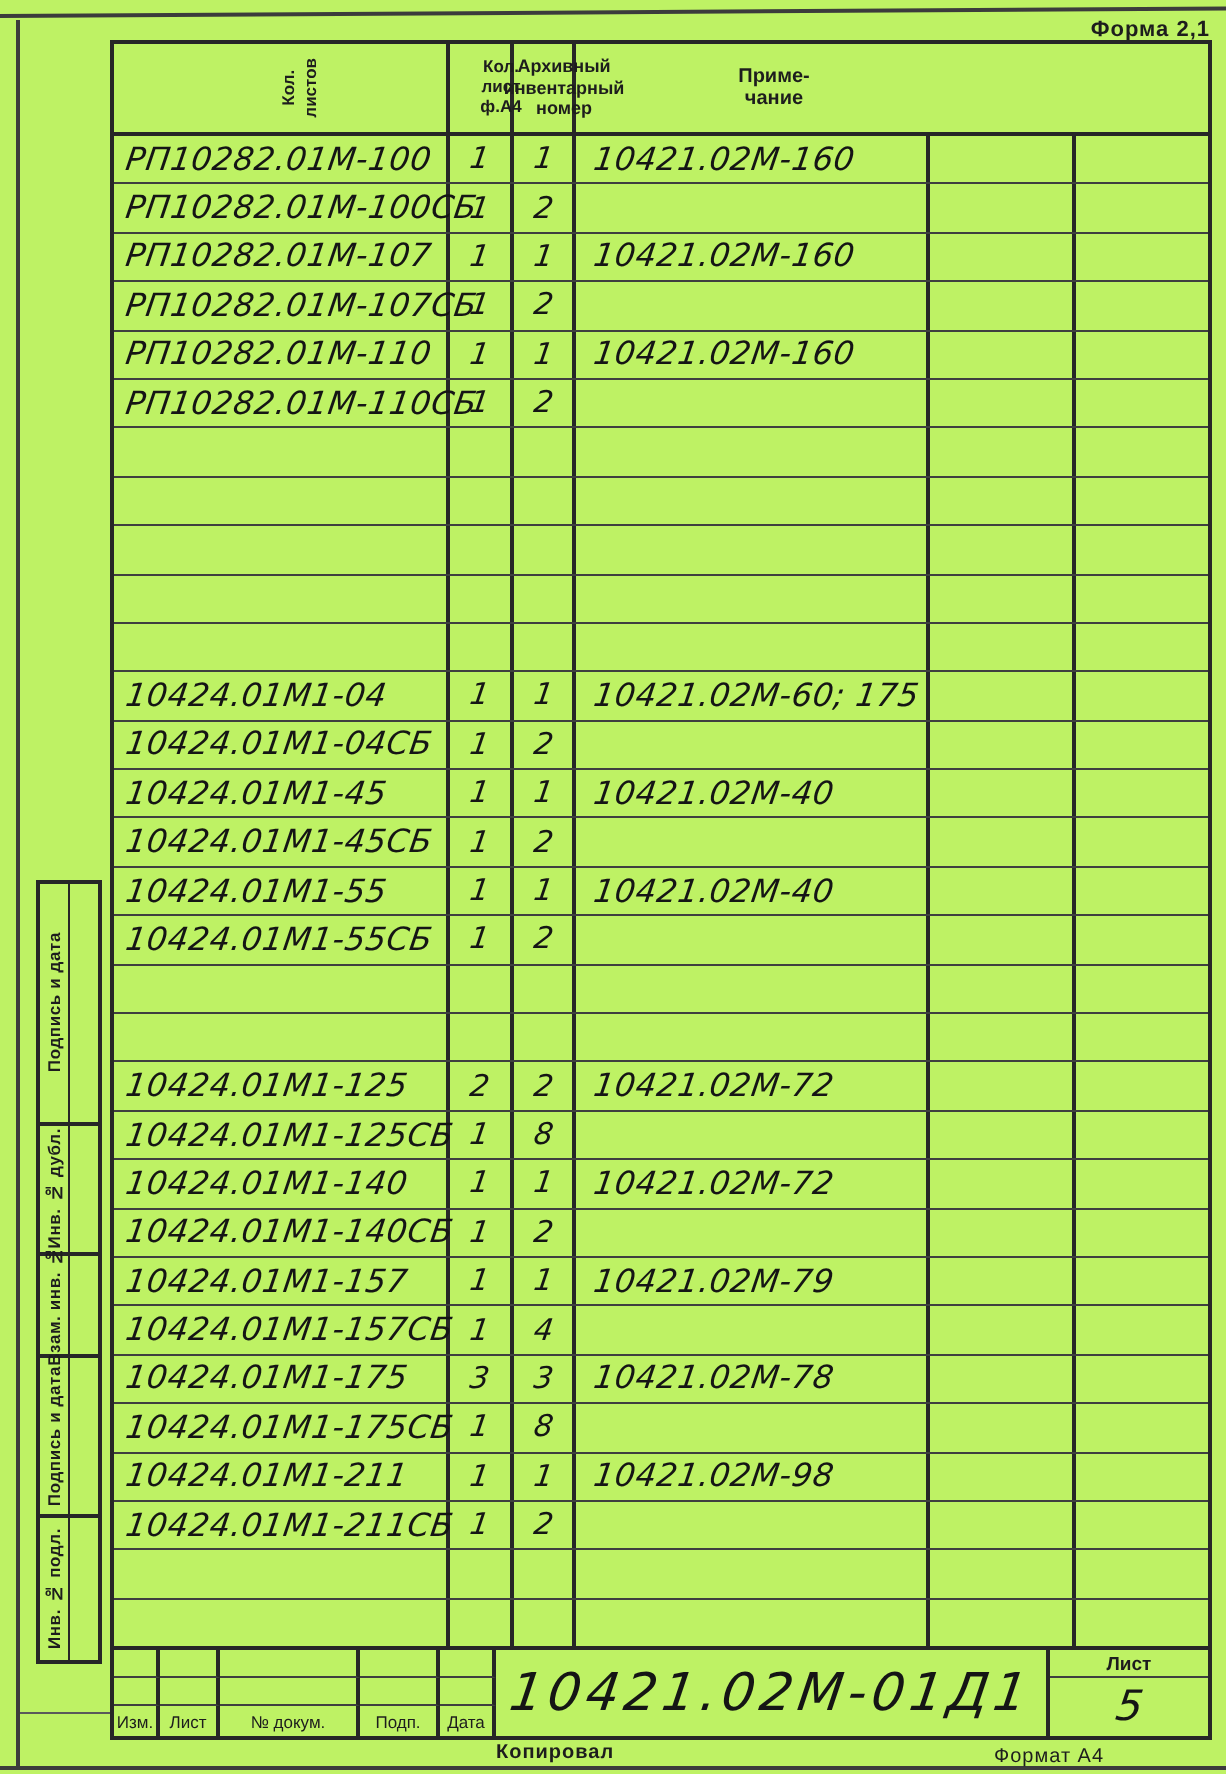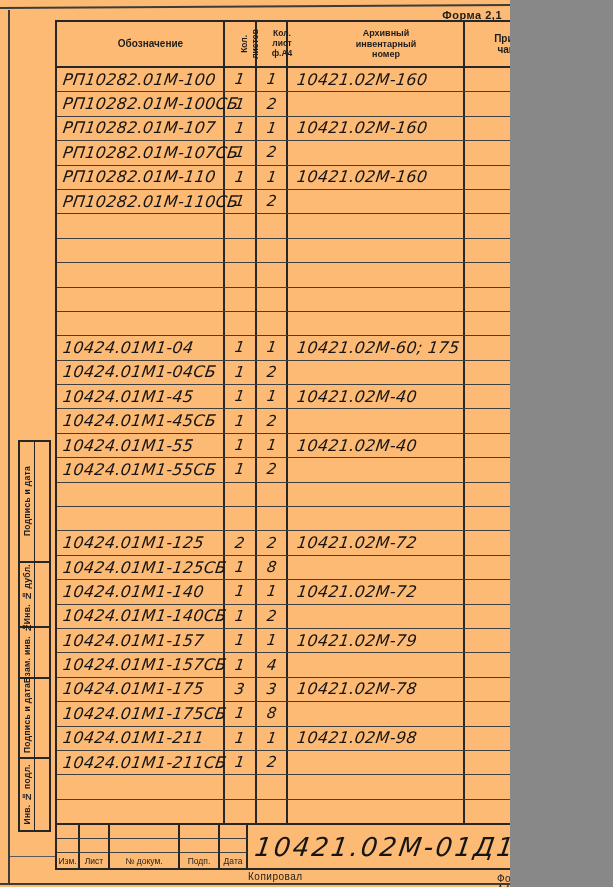--- a/index.html
+++ b/index.html
@@ -1,19 +1,19 @@
 <!DOCTYPE html>
 <html><head>
 <meta charset="utf-8">
 <style>
   html,body { margin:0; padding:0; }
   body { background:#888; }
   .page {
-    position:relative; width:510px; height:887px;
-    background:#fdba74;
+    position:relative; width:613px; height:887px;
+    background:#bef264;
     font-family:"Liberation Sans", sans-serif;
     color:#1d1d1d; overflow:hidden;
   }
   
   .edge-top { position:absolute; top:7px; left:0; width:105%; height:2px; background:#3c3c3c; transform:rotate(-0.35deg); transform-origin:left top; }
   .edge-left { position:absolute; left:8px; top:10px; width:2px; height:874px; background:#3c3c3c; }
   .edge-bottom { position:absolute; left:0; top:883px; width:100%; height:2px; background:#3c3c3c; }
   .stub-line { position:absolute; left:10px; top:856px; width:46px; height:1px; background:#5a5a5a; }
 
   .form-label { position:absolute; top:9px; right:8px; font-size:11px; font-weight:bold; letter-spacing:0.5px; }
@@ -95,39 +95,38 @@
     background:transparent;
   }
   .mbox:first-child { margin-top:0; }
   .mlabel { width:15px; border-right:1.5px solid #272727; box-sizing:border-box; display:flex; align-items:center; justify-content:center; }
   .mlabel span {
     writing-mode:vertical-rl; transform:rotate(180deg);
     font-size:8.5px; font-weight:bold; white-space:nowrap; letter-spacing:0.3px;
   }
   .mblank { flex:1; }
 
-  .footer-copy { position:absolute; top:871px; left:248px; font-size:10px; font-weight:normal; letter-spacing:0.5px; }
+  .footer-copy { position:absolute; top:871px; left:248px; font-size:10px; font-weight:bold; letter-spacing:0.5px; }
   .footer-format { position:absolute; top:873px; left:497px; font-size:10px; font-weight:normal; letter-spacing:0.5px; }
 </style>
 </head>
 <body>
 
 <div class="page">
 
   <div class="edge-top"></div>
   <div class="edge-left"></div>
   <div class="edge-bottom"></div>
   <div class="stub-line"></div>
 
   <div class="form-label">Форма 2,1</div>
 
   <div class="frame">
 
     <div class="thead">
-      <div class="hc">Обозначение</div>
       <div class="hc"><span class="rot">Кол.
 листов</span></div>
       <div class="hc small3">Кол.
 лист
 ф.А4</div>
       <div class="hc arch">Архивный
 инвентарный
 номер</div>
       <div class="hc">Приме-
 чание</div>

